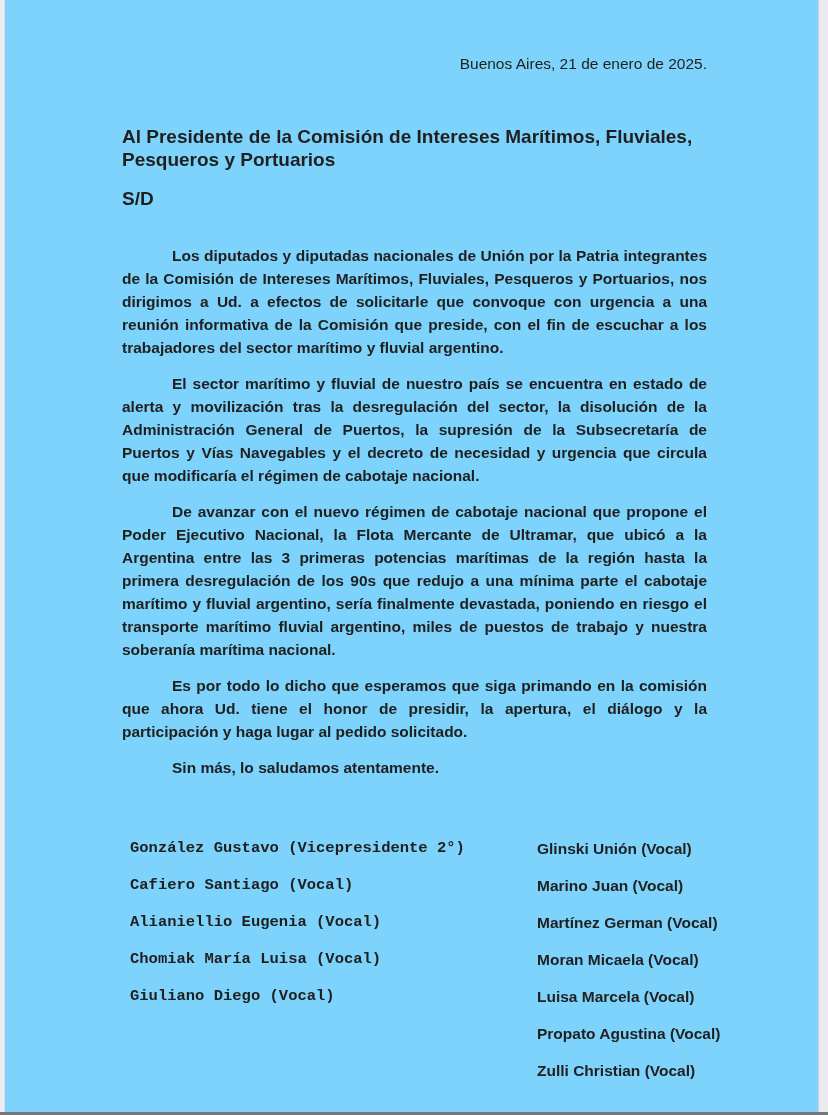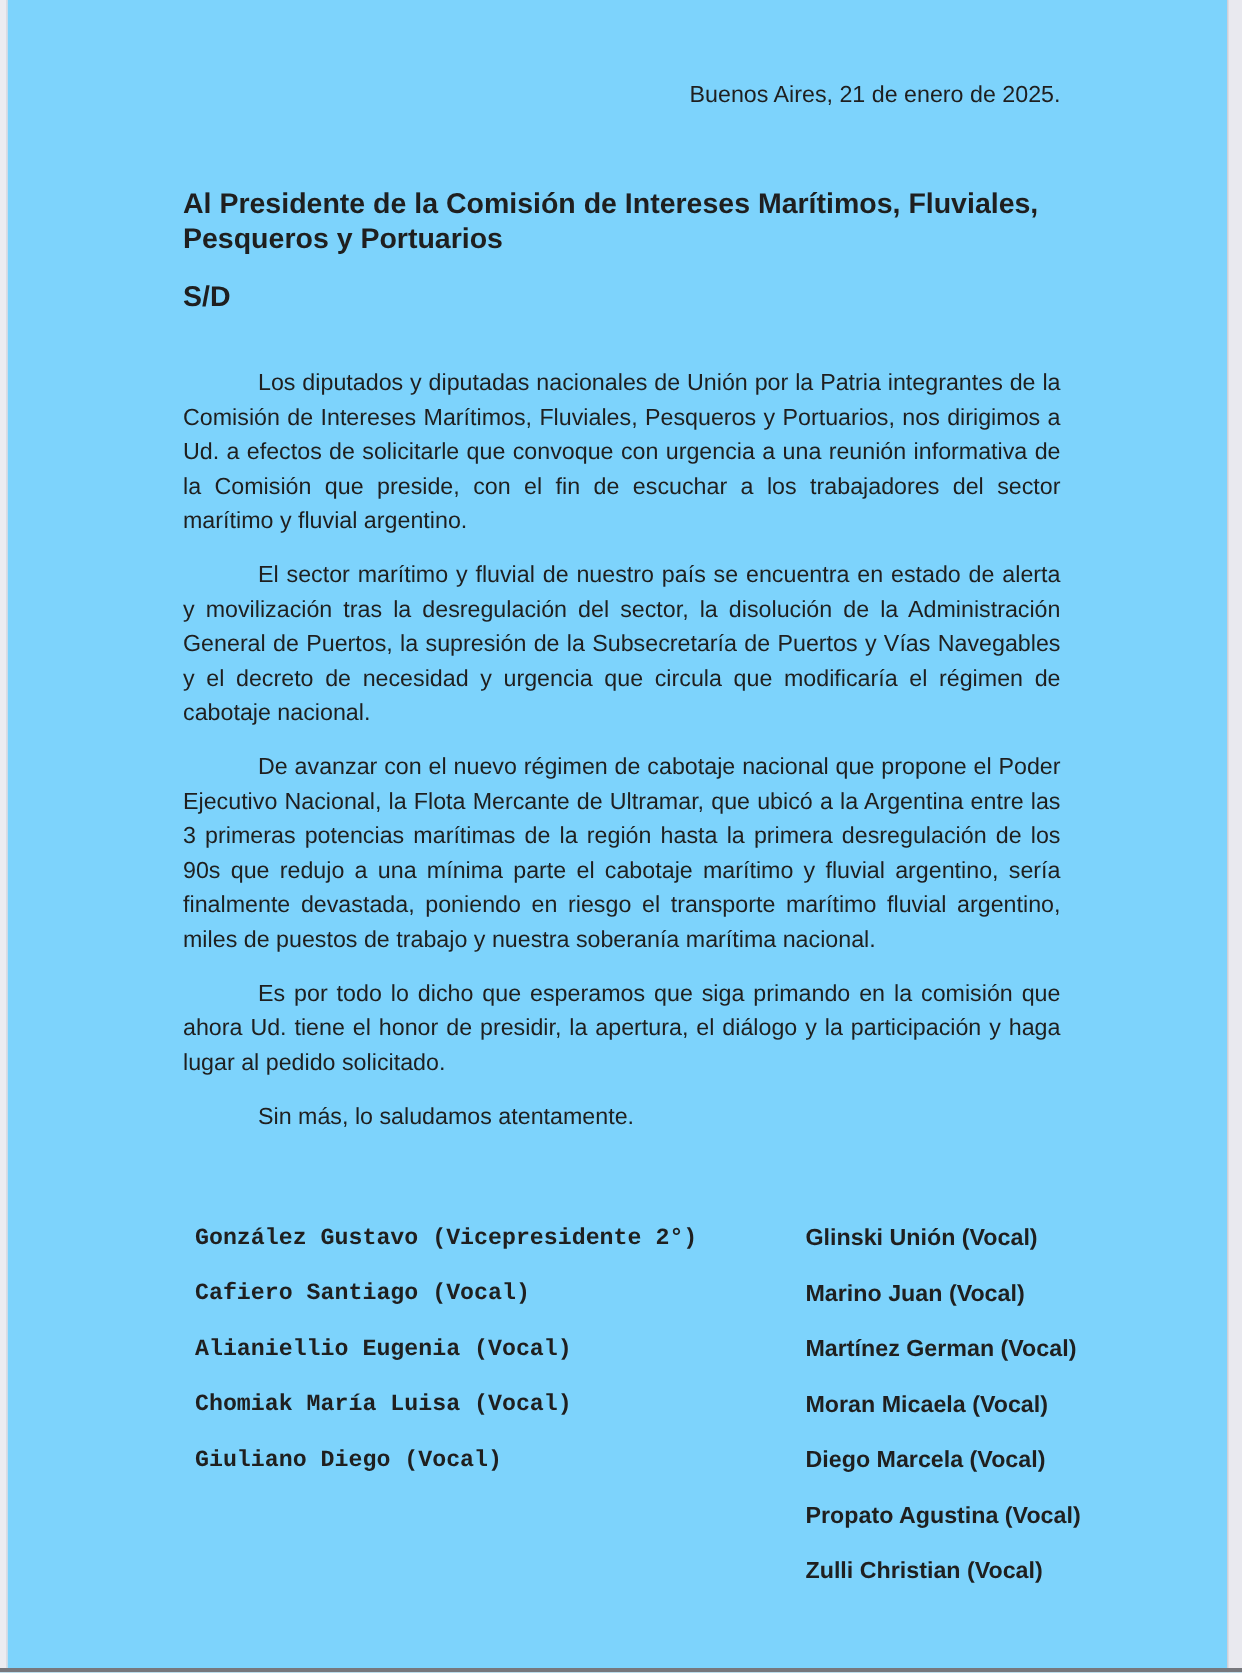--- a/index.html
+++ b/index.html
@@ -49,20 +49,21 @@
     margin: 0 0 50px 0;
   }
   .recipient-line {
     font-weight: bold;
     font-size: 19px;
     line-height: 23px;
     margin: 0 0 16px 0;
   }
   .paragraphs {
     margin-top: 34px;
+    font-weight: bold;
   }
   .para {
     font-size: 15.5px;
     line-height: 23px;
     text-align: justify;
     text-indent: 50px;
     margin: 0 0 13px 0;
   }
   .closing {
     font-size: 15.5px;
@@ -123,20 +124,20 @@
         <p class="sig-item">Cafiero Santiago (Vocal)</p>
         <p class="sig-item">Alianiellio Eugenia (Vocal)</p>
         <p class="sig-item">Chomiak María Luisa (Vocal)</p>
         <p class="sig-item">Giuliano Diego (Vocal)</p>
       </div>
       <div class="sig-col-right">
         <p class="sig-item">Glinski Unión (Vocal)</p>
         <p class="sig-item">Marino Juan (Vocal)</p>
         <p class="sig-item">Martínez German (Vocal)</p>
         <p class="sig-item">Moran Micaela (Vocal)</p>
-        <p class="sig-item">Diego Marcela (Vocal)</p>
+        <p class="sig-item">Luisa Marcela (Vocal)</p>
         <p class="sig-item">Propato Agustina (Vocal)</p>
         <p class="sig-item">Zulli Christian (Vocal)</p>
       </div>
     </div>
 
   </div>
 </div>
 
 </body></html>

